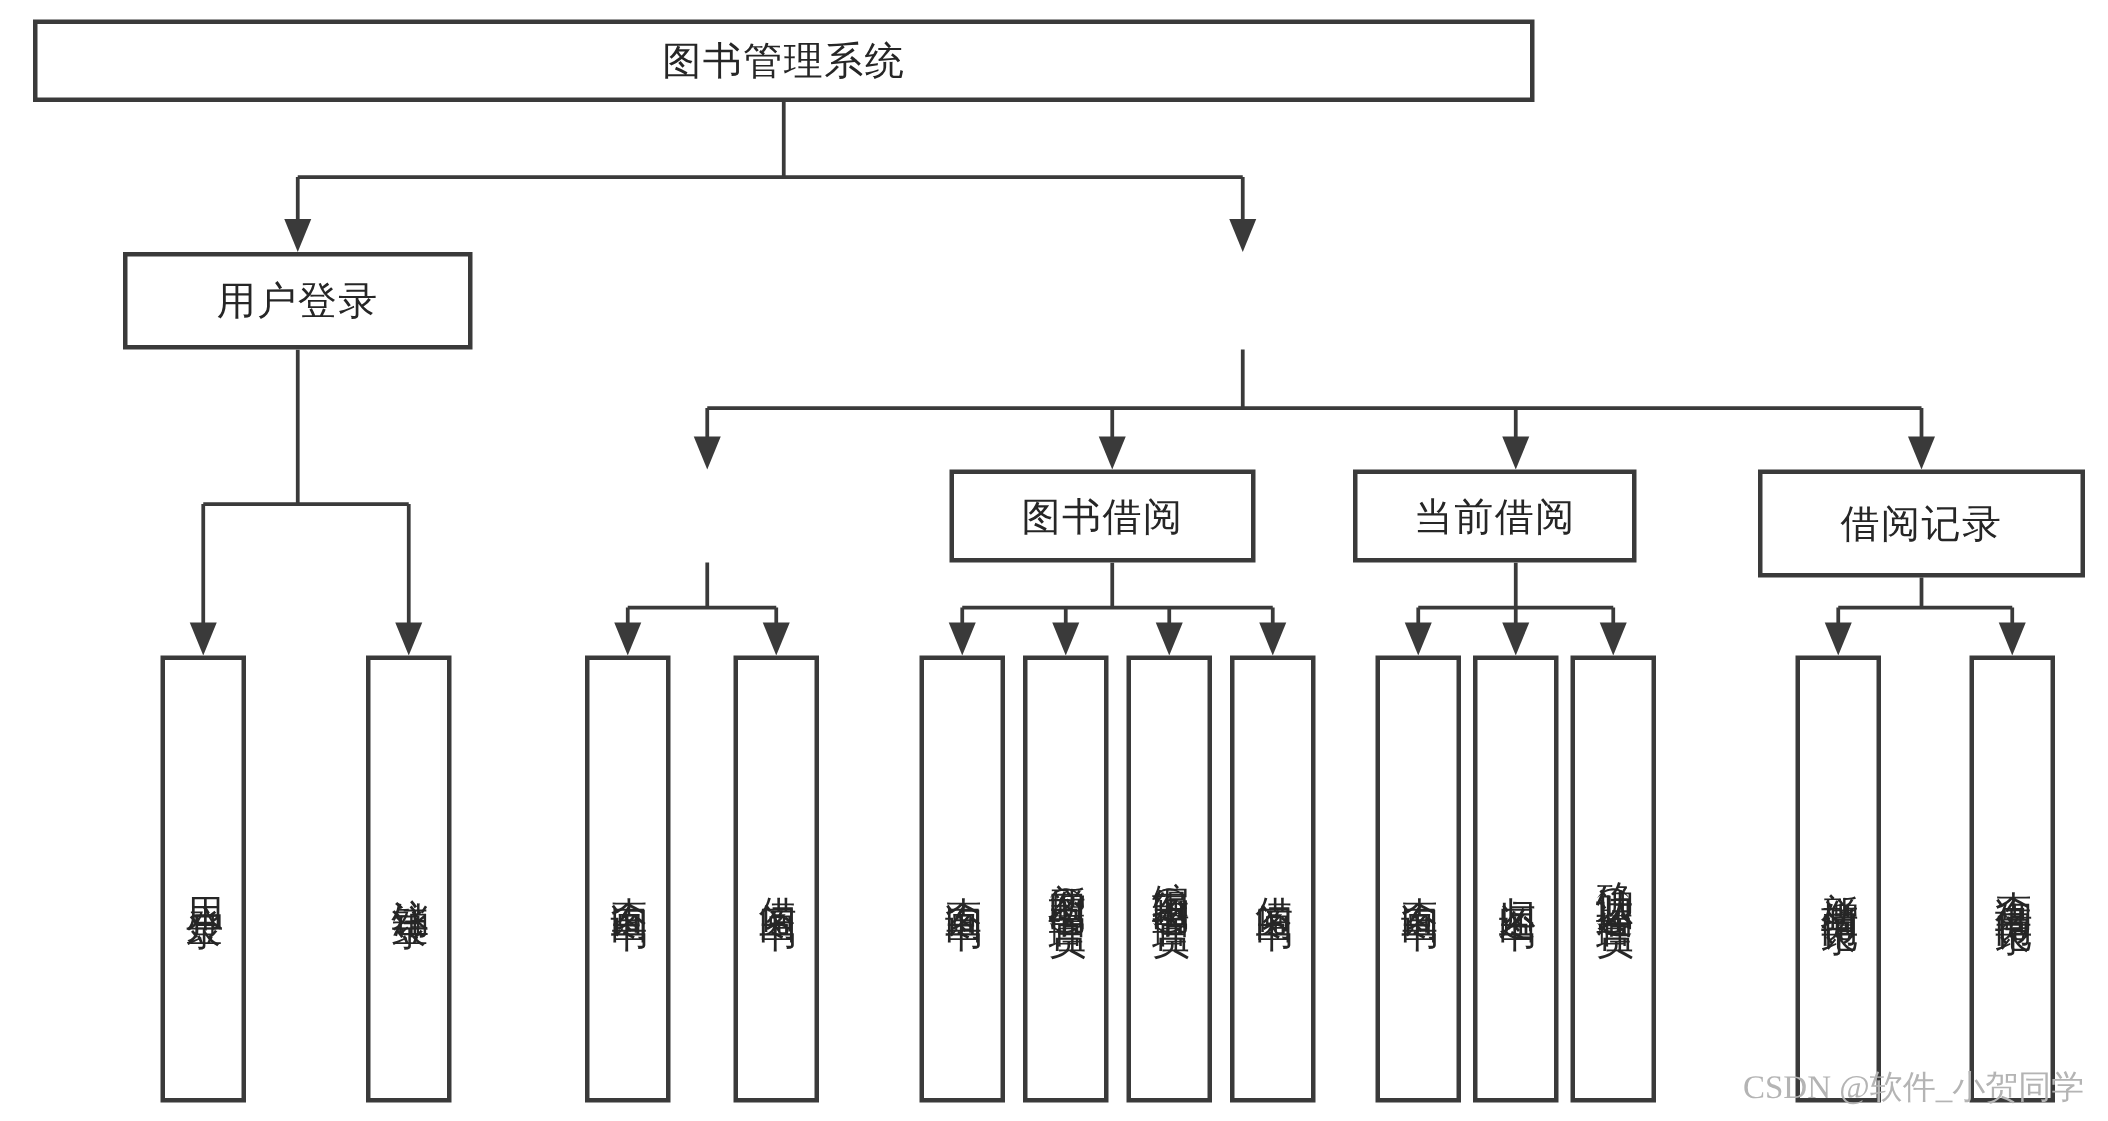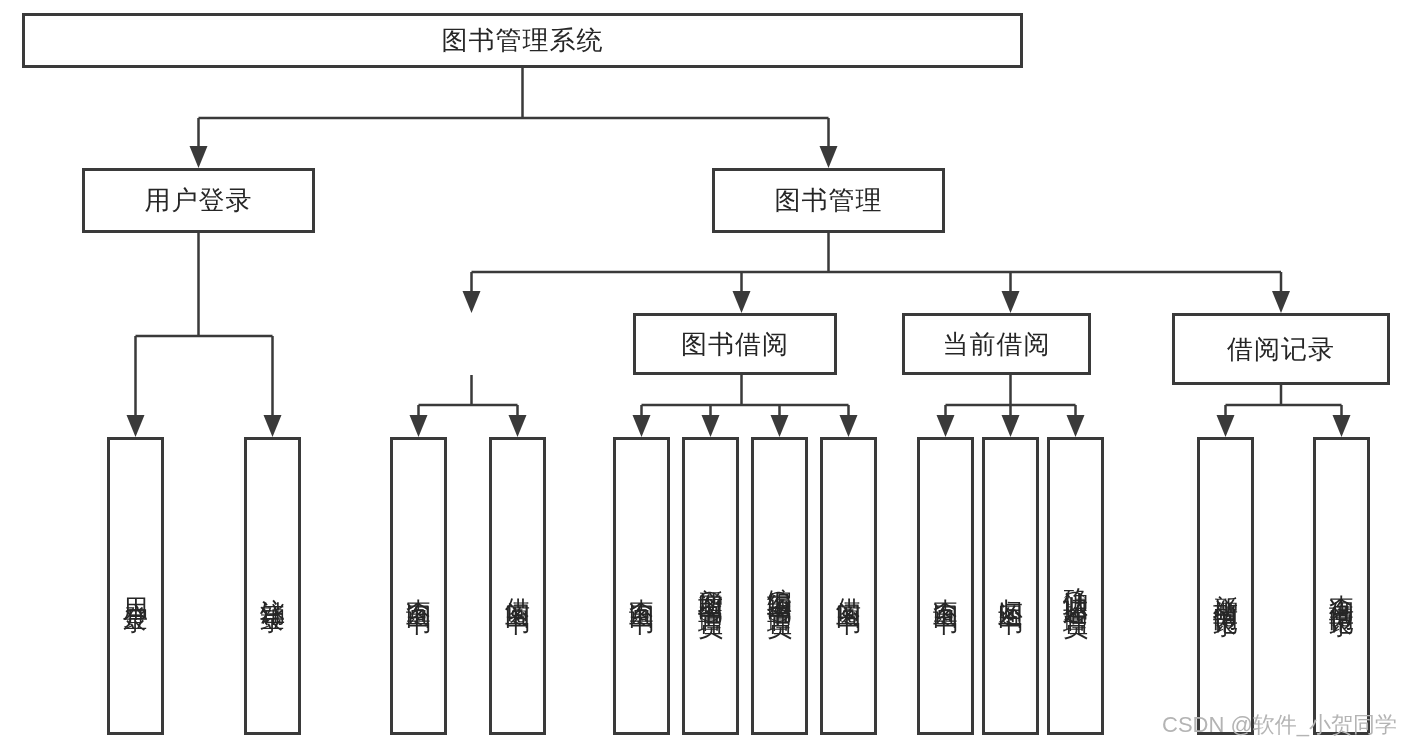--- a/index.html
+++ b/index.html
@@ -4,21 +4,21 @@
 <style>
   :root{
     --line:#3a3a3a;
     --text:#262626;
     --watermark:#b4b4b4;
     --background:#ffffff;
   }
   html,body{margin:0;padding:0;background:var(--background);}
   .stage{
     position:relative;width:1405px;height:747px;background:var(--background);
-    font-family:Liberation Sans, sans-serif;color:var(--text);
+    font-family:Liberation Serif, serif;color:var(--text);
     overflow:hidden;
   }
   .connectors{position:absolute;left:0;top:0;z-index:1;}
   .node{
     position:absolute;box-sizing:border-box;border:3px solid var(--line);
     background:var(--background);display:flex;align-items:center;justify-content:center;
     z-index:2;
   }
   .node.h span{font-size:26px;letter-spacing:1px;white-space:nowrap;}
   .node.v span{
@@ -80,23 +80,20 @@
     </g>
   </svg>
 
   <div class="node h" style="left:22px;top:13px;width:1001px;height:55px">
     <span>图书管理系统</span>
   </div>
 
   <div class="node h" style="left:82px;top:168px;width:233px;height:65px">
     <span>用户登录</span>
   </div>
-  <div class="node h" style="left:712px;top:168px;width:233px;height:65px">
-    <span>图书管理</span>
-  </div>
 
   <div class="node h" style="left:633px;top:313px;width:204px;height:62px">
     <span>图书借阅</span>
   </div>
   <div class="node h" style="left:902px;top:313px;width:189px;height:62px">
     <span>当前借阅</span>
   </div>
   <div class="node h" style="left:1172px;top:313px;width:218px;height:72px">
     <span>借阅记录</span>
   </div>

